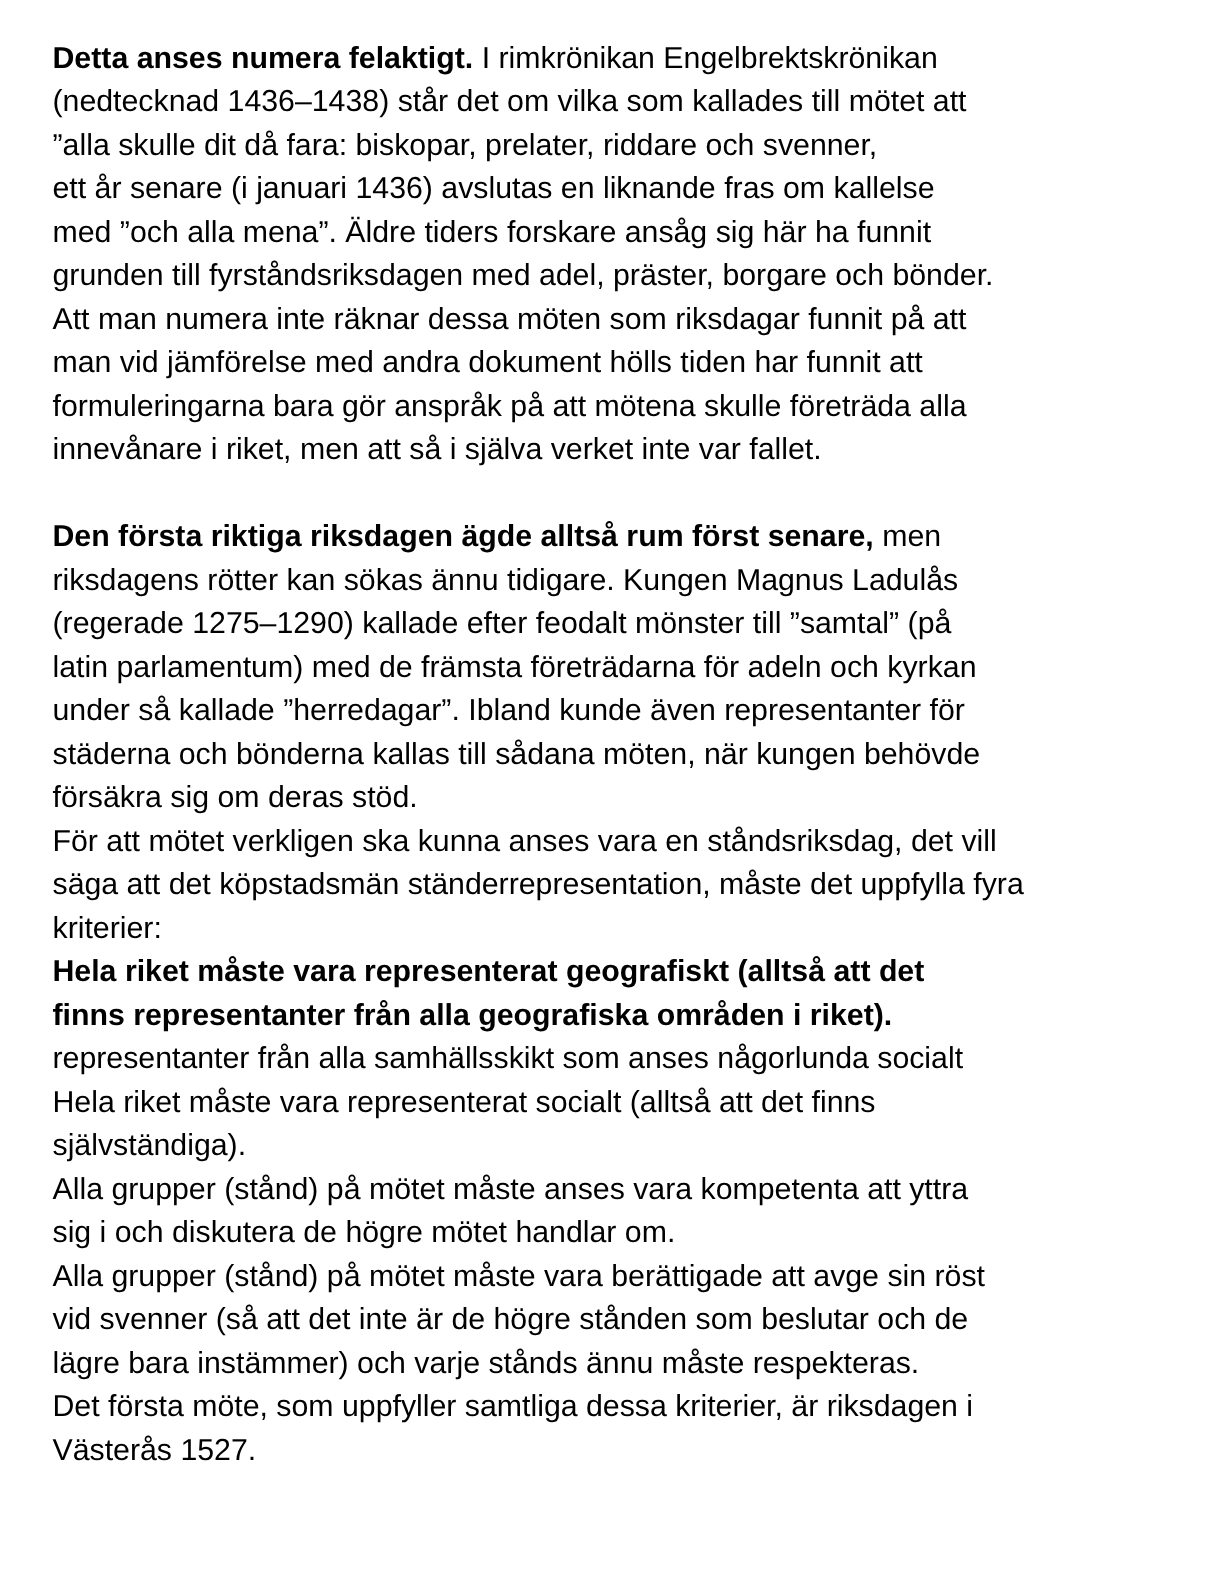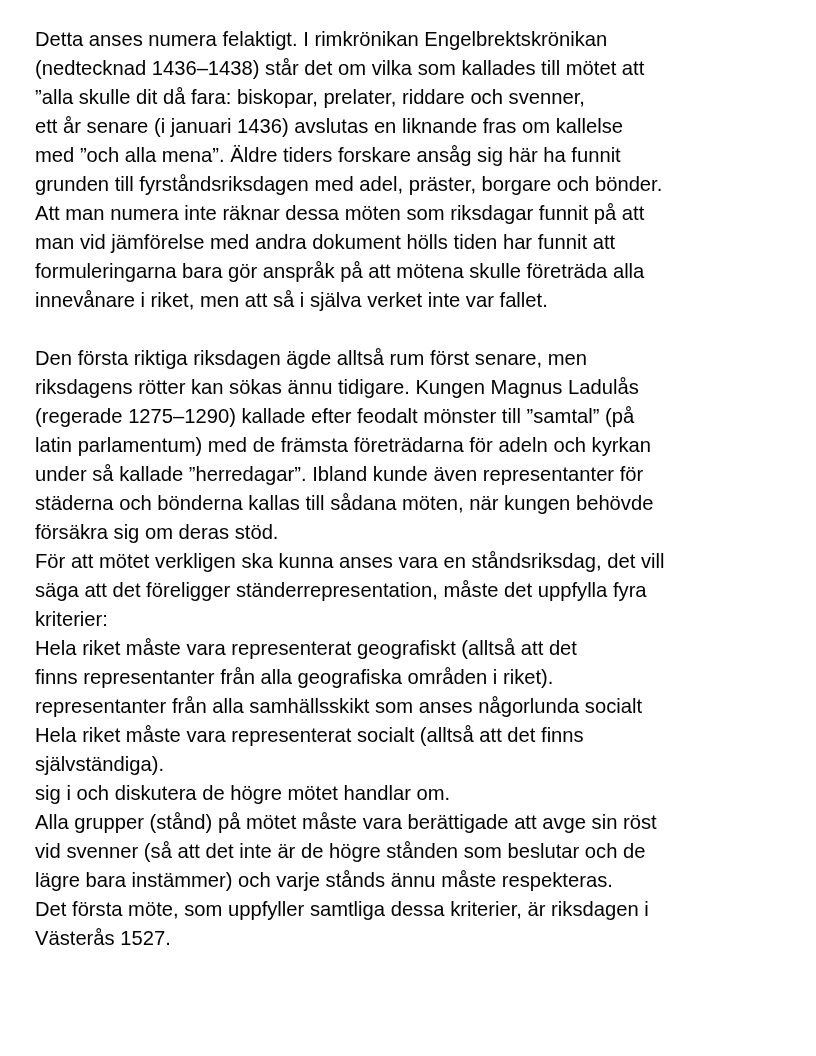--- a/index.html
+++ b/index.html
@@ -9,21 +9,21 @@
       left: 35px;
       top: 25px;
       width: 760px;
       font-family: "Liberation Sans", sans-serif;
       font-size: 20.2px;
       line-height: 29px;
       color: #000000;
     }
     .line { white-space: nowrap; height: 29px; }
     .blank { height: 29px; }
-    b { font-weight: normal; }
+    b { font-weight: bold; }
   </style>
 </head>
 <body>
 
 <div class="page">
 
   <div>
     <div class="line"><b>Detta anses numera felaktigt.</b><span> I rimkrönikan Engelbrektskrönikan</span></div>
     <div class="line">(nedtecknad 1436–1438) står det om vilka som kallades till mötet att</div>
     <div class="line">”alla skulle dit då fara: biskopar, prelater, riddare och svenner,</div>
@@ -43,35 +43,36 @@
     <div class="line">riksdagens rötter kan sökas ännu tidigare. Kungen Magnus Ladulås</div>
     <div class="line">(regerade 1275–1290) kallade efter feodalt mönster till ”samtal” (på</div>
     <div class="line">latin parlamentum) med de främsta företrädarna för adeln och kyrkan</div>
     <div class="line">under så kallade ”herredagar”. Ibland kunde även representanter för</div>
     <div class="line">städerna och bönderna kallas till sådana möten, när kungen behövde</div>
     <div class="line">försäkra sig om deras stöd.</div>
   </div>
 
   <div>
     <div class="line">För att mötet verkligen ska kunna anses vara en ståndsriksdag, det vill</div>
-    <div class="line">säga att det föreligger ständerrepresentation, måste det uppfylla fyra</div>
+    <div class="line">säga att det köpstadsmän ständerrepresentation, måste det uppfylla fyra</div>
     <div class="line">kriterier:</div>
   </div>
 
   <div>
     <div>
       <div class="line"><b>Hela riket måste vara representerat geografiskt (alltså att det</b></div>
       <div class="line"><b>finns representanter från alla geografiska områden i riket).</b></div>
     </div>
     <div>
       <div class="line">representanter från alla samhällsskikt som anses någorlunda socialt</div>
       <div class="line">Hela riket måste vara representerat socialt (alltså att det finns</div>
       <div class="line">självständiga).</div>
     </div>
     <div>
+      <div class="line">Alla grupper (stånd) på mötet måste anses vara kompetenta att yttra</div>
       <div class="line">sig i och diskutera de högre mötet handlar om.</div>
     </div>
     <div>
       <div class="line">Alla grupper (stånd) på mötet måste vara berättigade att avge sin röst</div>
       <div class="line">vid svenner (så att det inte är de högre stånden som beslutar och de</div>
       <div class="line">lägre bara instämmer) och varje stånds ännu måste respekteras.</div>
     </div>
   </div>
 
   <div>

